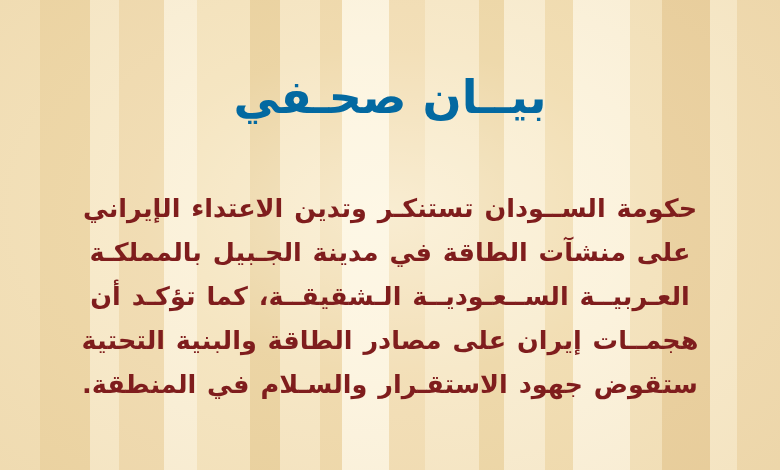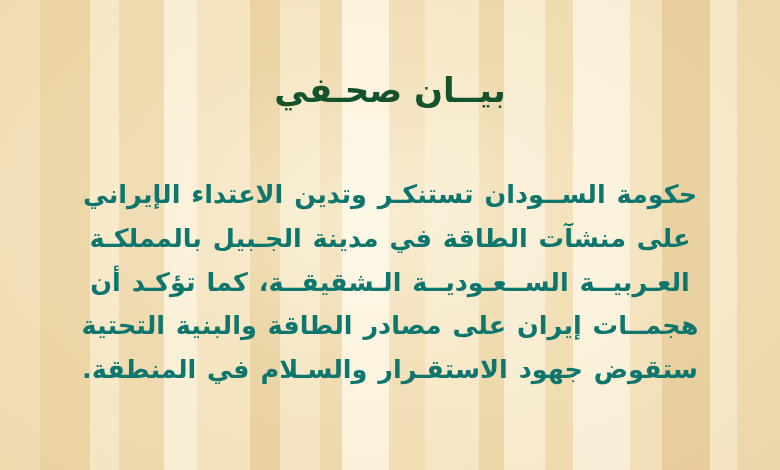--- a/index.html
+++ b/index.html
@@ -50,39 +50,39 @@
     width: 100%;
     height: 100%;
     box-sizing: border-box;
     padding: 58px 56px 40px 56px;
     display: flex;
     flex-direction: column;
     align-items: center;
   }
 
   .title {
-    font-size: 34px;
+    font-size: 46px;
     font-weight: bold;
-    color: #14532d;
+    color: #0369a1;
     letter-spacing: 3px;
     text-align: center;
     line-height: 1.2;
     margin: 12px 0 0 0;
     direction: rtl;
   }
 
   .body-text {
     margin-top: 62px;
     width: 640px;
     text-align: center;
     direction: rtl;
     font-size: 25.5px;
     font-weight: bold;
     line-height: 1.72;
-    color: #0f766e;
+    color: #7f1d1d;
     letter-spacing: 0.6px;
     word-spacing: 2px;
   }
 </style>
 </head>
 <body>
 
 <div class="poster">
 
   <div class="stripes" style="background: rgb(243, 224, 187);">

